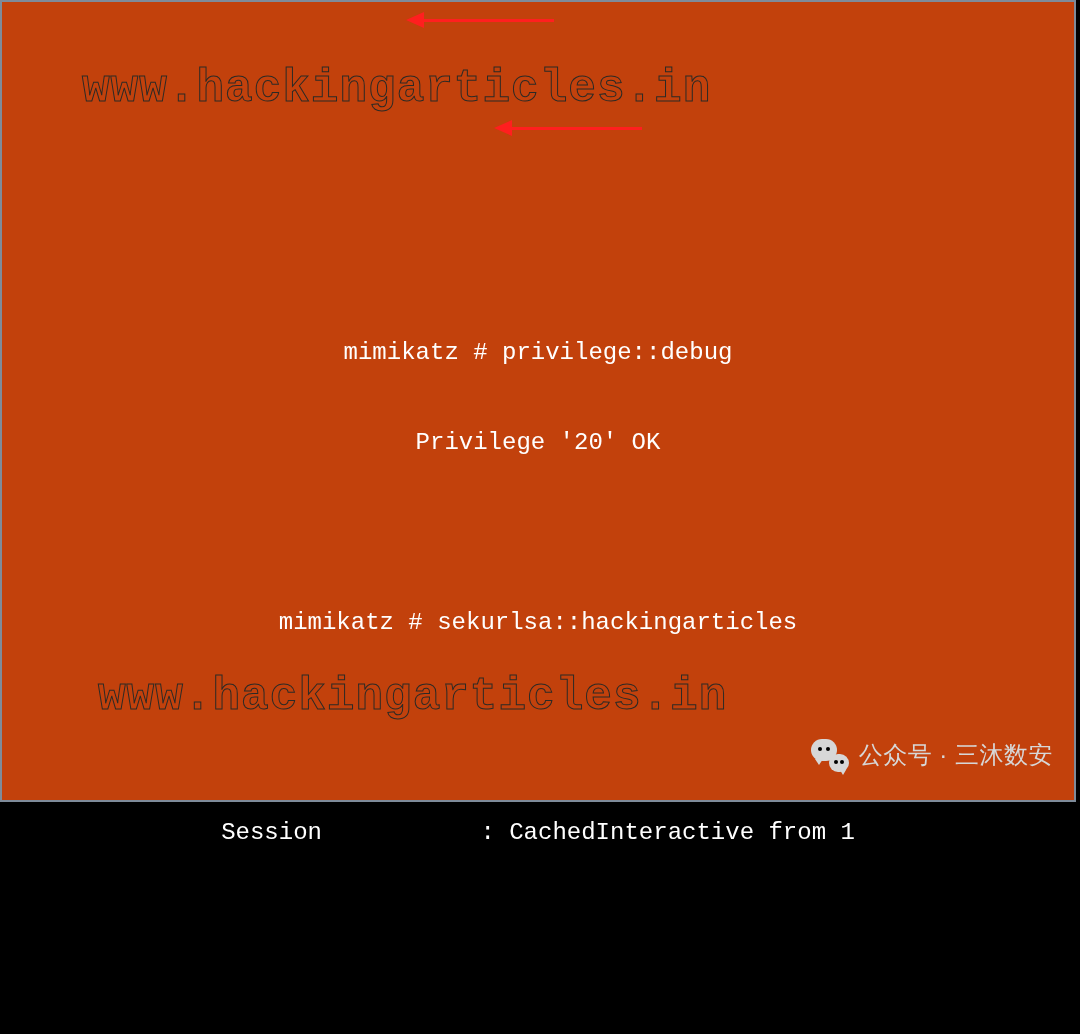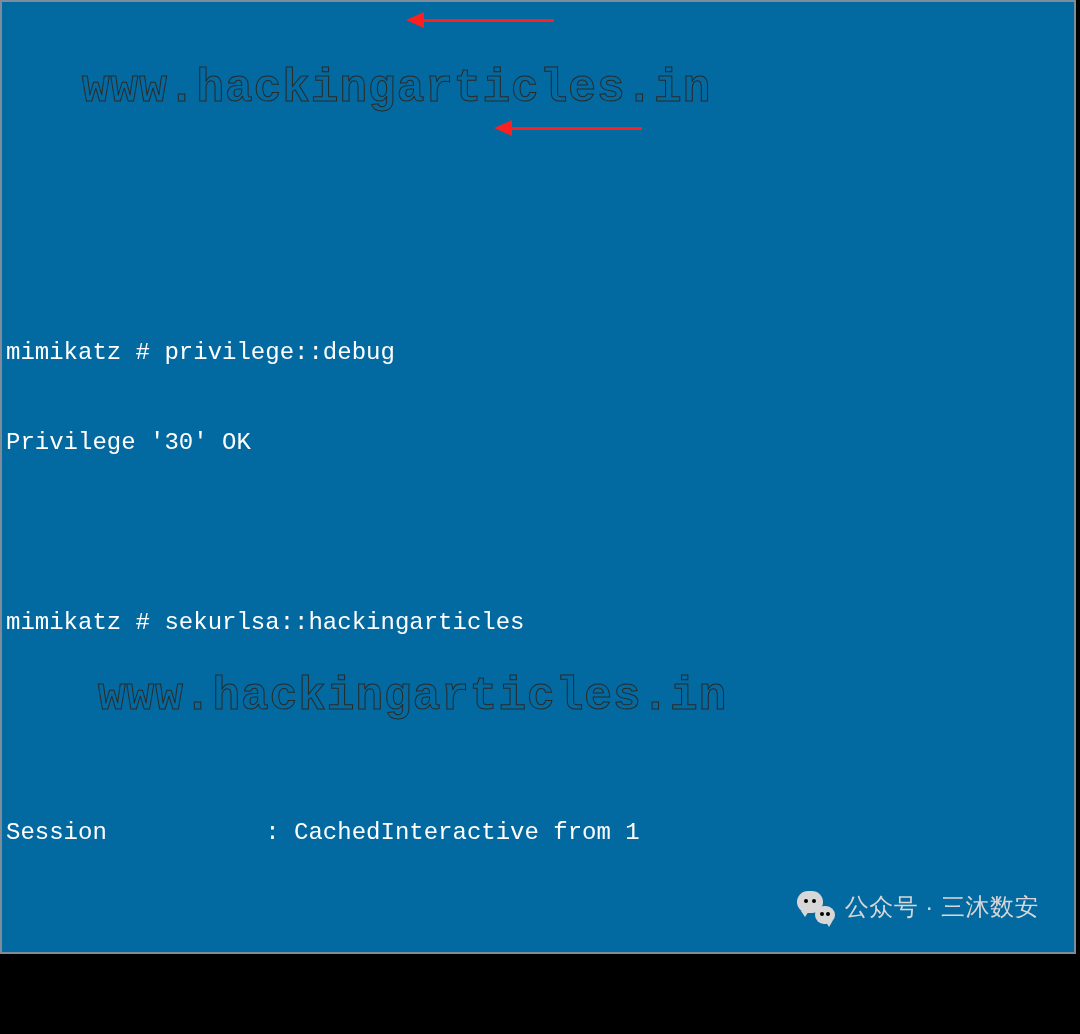--- a/index.html
+++ b/index.html
@@ -6,32 +6,32 @@
     margin: 0;
     padding: 0;
     background: #000;
     width: 1080px;
     height: 1034px;
     overflow: hidden;
   }
   .terminal {
     position: relative;
     width: 1076px;
-    height: 954px;
+    height: 802px;
     border: 2px solid #7e8b9a;
-    background: #0369a1;
+    background: #c2410c;
     font-family: Consolas, 'Courier New', monospace;
     font-size: 24px;
     line-height: 30px;
     color: #fff;
     box-sizing: border-box;
     padding: 6px 4px 4px 4px;
     white-space: pre;
   }
-  .line { display: block; }
+  .line { display: block; text-align: center; }
   .watermark {
     position: absolute;
     font-size: 46px;
     font-weight: 700;
     color: rgba(0,0,0,0);
     -webkit-text-stroke: 1px #2b2a26;
     letter-spacing: 1px;
   }
   .wm1 { top: 72px; left: 80px; }
   .wm2 { top: 680px; left: 96px; }
@@ -47,21 +47,21 @@
     border-bottom: 8px solid transparent;
     border-right: 18px solid #ff1f1f;
   }
   .arrow1-shaft { top: 17px; left: 420px; width: 132px; }
   .arrow1-head  { top: 10px; left: 404px; }
   .arrow2-shaft { top: 125px; left: 508px; width: 132px; }
   .arrow2-head  { top: 118px; left: 492px; }
 
   .wechat-badge {
     position: absolute;
-    right: 35px;
+    right: 21px;
     bottom: 28px;
     display: flex;
     align-items: center;
     gap: 10px;
     color: #d7d7d7;
     font-family: "PingFang SC","Microsoft YaHei","Hiragino Sans GB", sans-serif;
     font-size: 24px;
     letter-spacing: 0.5px;
     pointer-events: none;
   }
@@ -117,21 +117,21 @@
 
   <div class="watermark wm1">www.hackingarticles.in</div>
   <div class="watermark wm2">www.hackingarticles.in</div>
 
   <span class="arrow-shaft arrow1-shaft"></span>
   <span class="arrow-head arrow1-head"></span>
   <span class="arrow-shaft arrow2-shaft"></span>
   <span class="arrow-head arrow2-head"></span>
 
   <span class="line"><span>mimikatz # </span><span>privilege::debug</span></span>
-  <span class="line">Privilege '30' OK</span>
+  <span class="line">Privilege '20' OK</span>
   <span class="line"> </span>
   <span class="line"><span>mimikatz # </span><span>sekurlsa::hackingarticles</span></span>
   <span class="line"> </span>
 
   <span class="line"><span>Session</span>           : <span>CachedInteractive from 1</span></span>
   
   
   
   
 

